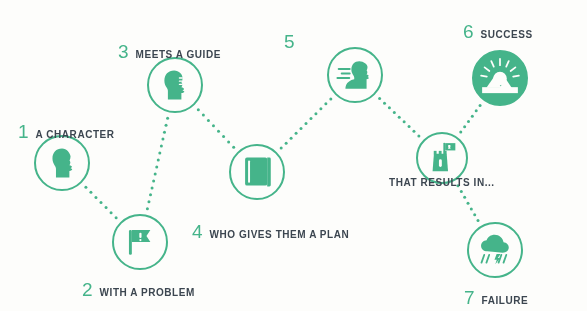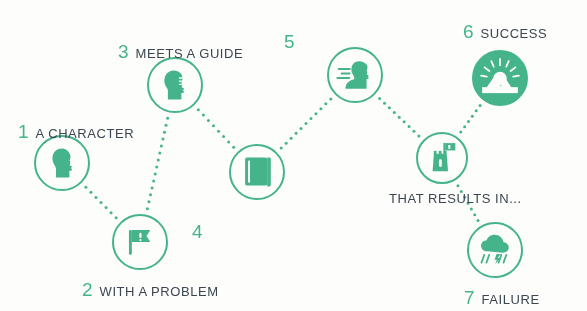--- a/index.html
+++ b/index.html
@@ -26,22 +26,22 @@
   }
   .num{
     color:#45b48a;
     font-size:19px;
     font-weight:400;
     line-height:1;
     letter-spacing:0px;
   }
   .cap{
     color:#3c4650;
-    font-size:13px;
-    font-weight:normal;
+    font-size:10px;
+    font-weight:bold;
     letter-spacing:0.55px;
     line-height:1;
     text-transform:uppercase;
   }
   .cap.nonum{letter-spacing:0.55px;}
   svg{display:block;overflow:visible;}
 </style>
 </head>
 <body>
 
@@ -176,20 +176,21 @@
           <svg width="32" height="34" viewBox="0 0 36 40">
         <rect fill="#45b48a" x="4" y="3" width="26" height="33" rx="2.2"></rect>
         <rect fill="#fdfdfb" x="7.5" y="6.4" width="2.3" height="26.2" rx="1"></rect>
         <path fill="#45b48a" d="M30 3h2.6a1.6 1.6 0 0 1 1.6 1.6v30.8A1.6 1.6 0 0 1 32.6 37H30z"></path>
       </svg>
         </span>
       </div>
     </div>
     <div class="lbl" style="left: 192px; top: 222px;">
       <span class="num">4</span>
+      <span class="cap">WHO GIVES THEM A PLAN</span>
     </div>
     <div class="node" style="left: 355px; top: 75px;">
       <div class="circle outline" style="width: 56px; height: 56px;">
         <span style="display: flex;">
           <svg width="38" height="36" viewBox="0 0 44 40">
         <path fill="#45b48a" d="M27 4c-5.6 0-9.2 4-9.2 9.6 0 2.7.9 4.8 2 6.3.9 1.4 1.3 2.2 1.3 3.6V25c-4.6 1-8.1 3.4-9.4 6.6-.6 1.5-.8 3-.8 4.4h24.5V24.9c1.7-.3 2.7-.8 2.7-1.4 0-.5-.6-.9-1.6-1.2.8-.3 1.3-.8 1.3-1.3 0-.7-1-1.3-2.4-1.6.6-.9.9-1.8.9-2.7 0-.8-.3-1.4-.8-2 .6-1.2 1-2.5 1-4C36.5 7.8 32.1 4 27 4z"></path>
         <rect fill="#45b48a" x="2" y="12" width="15" height="2.2" rx="1.1"></rect>
         <rect fill="#45b48a" x="5.5" y="17.2" width="11.5" height="2.2" rx="1.1"></rect>
         <rect fill="#45b48a" x="0.5" y="22.4" width="16" height="2.2" rx="1.1"></rect>
       </svg>
@@ -208,21 +209,21 @@
         <rect fill="#45b48a" x="16.2" y="11.6" width="3.3" height="4.2"></rect>
         <rect fill="#45b48a" x="22.1" y="11.6" width="3.3" height="4.2"></rect>
         <rect fill="#fdfdfb" x="16.4" y="21.5" width="3.4" height="9" rx="1.7"></rect>
         <rect fill="#45b48a" x="21.6" y="2" width="2.1" height="14" rx="1"></rect>
         <path fill="#45b48a" d="M23.7 2.5h12v8.6h-12z"></path>
         <path fill="#fdfdfb" d="M28.6 4.6c.9 0 1.6.6 1.6 1.4 0 .5-.3.9-.7 1.2l.6 2h-3l.6-2c-.4-.3-.7-.7-.7-1.2 0-.8.7-1.4 1.6-1.4z"></path>
       </svg>
         </span>
       </div>
     </div>
-    <div class="lbl" style="left: 389px; top: 192px;">
+    <div class="lbl" style="left: 389px; top: 178px;">
       <span class="cap nonum">THAT RESULTS IN...</span>
     </div>
     <div class="node" style="left: 500px; top: 78px;">
       <div class="circle filled" style="width: 56px; height: 56px;">
         <span style="display: flex;">
           <svg width="44" height="44" viewBox="0 0 48 48">
         <g stroke="#fdfdfb" stroke-width="1.9" stroke-linecap="round">
           <line x1="24" y1="3" x2="24" y2="10"></line>
           <line x1="14.5" y1="5.5" x2="17.2" y2="11.6"></line>
           <line x1="33.5" y1="5.5" x2="30.8" y2="11.6"></line>

